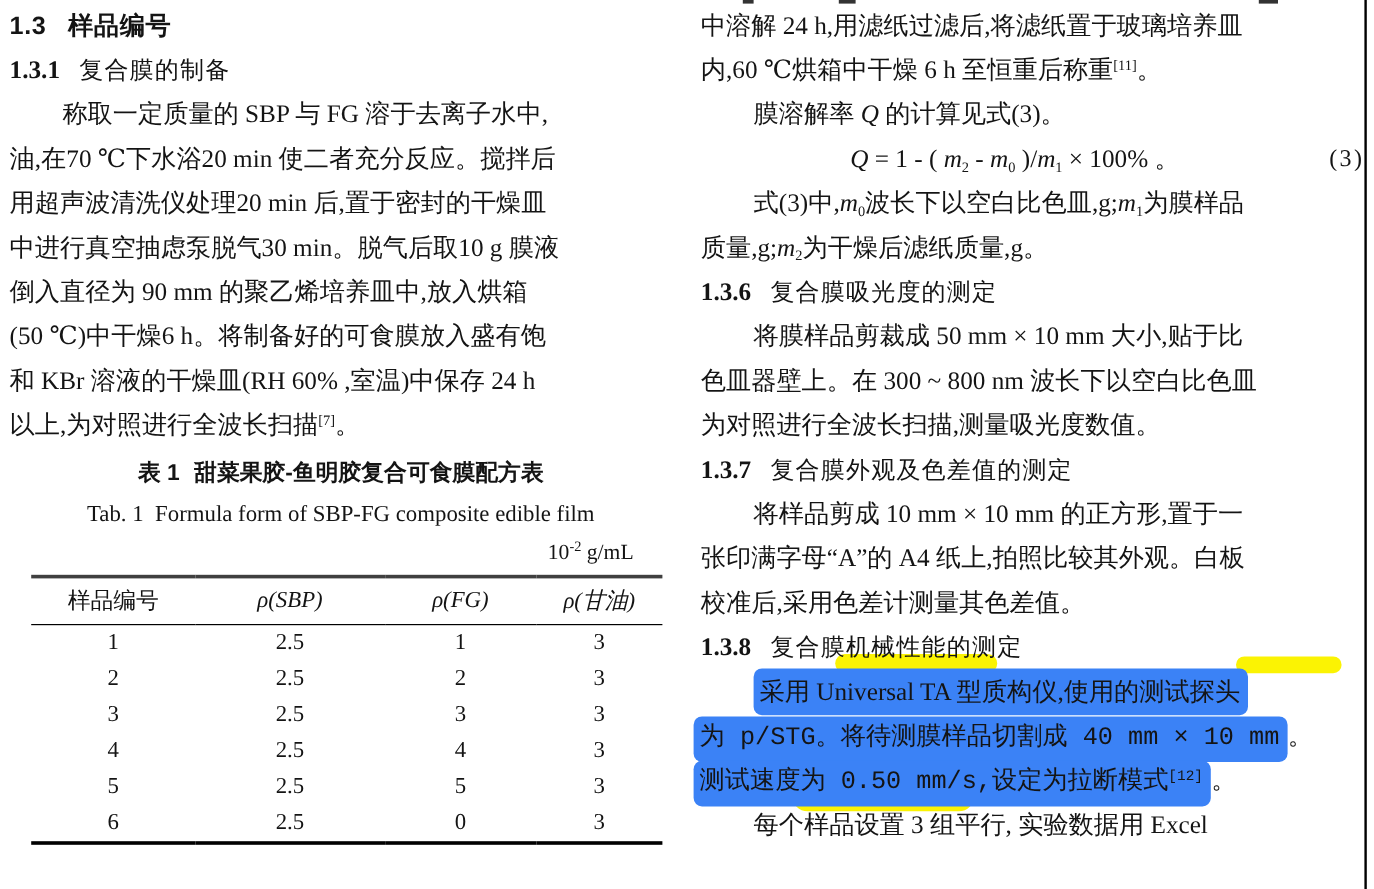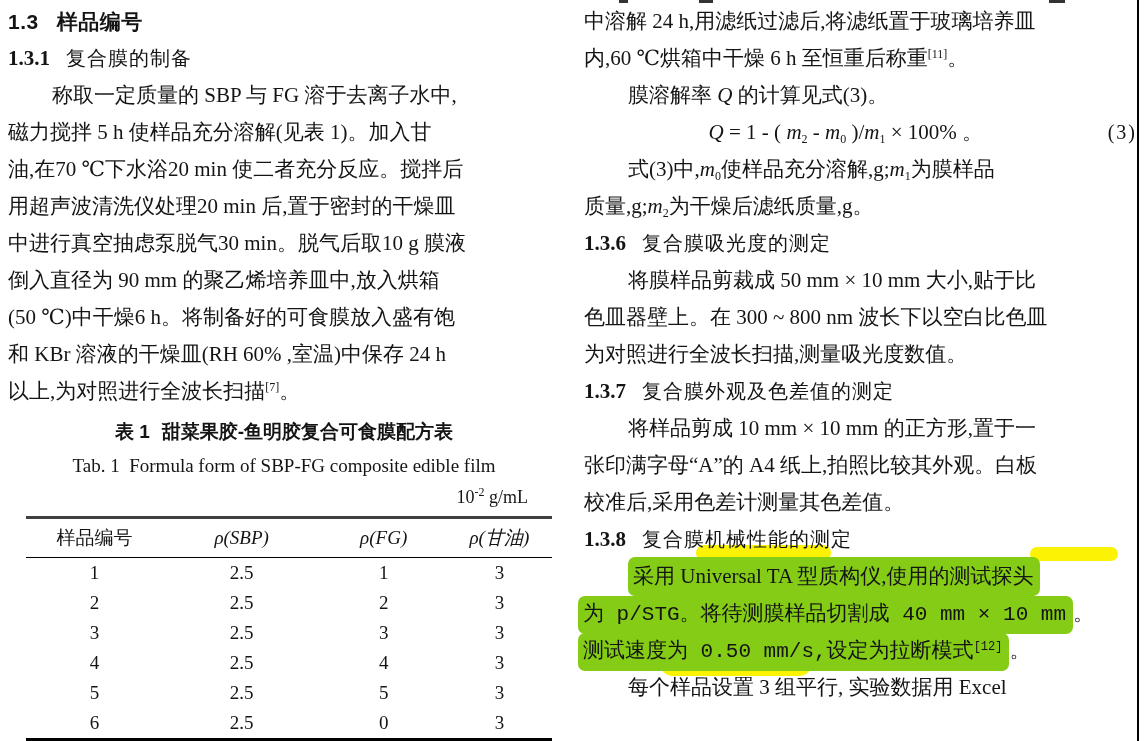--- a/index.html
+++ b/index.html
@@ -34,21 +34,21 @@
   .tbl-caption-cn .lbl{margin-right:12px;}
   .tbl-caption-en{height:33px;line-height:33px;text-align:center;font-size:19px;white-space:pre;}
   .tbl-unit{height:30px;line-height:30px;text-align:right;padding-right:32px;font-size:18px;}
 
   table.data{width:526px;margin-left:18px;margin-top:4px;border-collapse:collapse;
     border-top:3px solid #404040;border-bottom:3px solid #000;}
   table.data thead th{font-weight:normal;font-size:19px;height:36px;border-bottom:1.5px solid #000;text-align:center;}
   table.data tbody td{font-size:19px;height:28px;text-align:center;}
   .gi{font-style:italic;}
 
-  .hl{background:#84cc16;border-radius:7px;padding:7px 7px 8px 5px;}
+  .hl{background:#3b82f6;border-radius:7px;padding:7px 7px 8px 5px;}
   .hl-edge{margin-left:-6px;font-family:Liberation Mono, monospace;}
   .blob{position:absolute;background:#fbf303;z-index:0;}
   .blob-a{left:112px;top:545px;width:135px;height:16px;border-radius:9px;}
   .blob-b{left:446px;top:547px;width:88px;height:14px;border-radius:8px;}
   .blob-c{left:76px;top:650px;width:152px;height:26px;border-radius:13px;}
 
   .page-edge{position:absolute;left:1137px;top:0;width:2px;height:741px;background:#000;}
   .art{position:absolute;top:0;height:3px;background:#333;}
   .art1{left:619px;width:9px;}
   .art2{left:699px;width:14px;}
@@ -61,21 +61,20 @@
 
   <div class="ln h-major">
     <span class="num">1.3</span><span>样品编号</span>
   </div>
 
   <div class="ln h-sub">
     <span class="num">1.3.1</span><span class="ttl">复合膜的制备</span>
   </div>
 
   <div class="ln ind">称取一定质量的 SBP 与 FG 溶于去离子水中,</div>
-  <div class="ln">磁力搅拌 5 h 使样品充分溶解(见表 1)。加入甘</div>
   <div class="ln">油,在70 ℃下水浴20 min 使二者充分反应。搅拌后</div>
   <div class="ln">用超声波清洗仪处理20 min 后,置于密封的干燥皿</div>
   <div class="ln">中进行真空抽虑泵脱气30 min。脱气后取10 g 膜液</div>
   <div class="ln">倒入直径为 90 mm 的聚乙烯培养皿中,放入烘箱</div>
   <div class="ln">(50 ℃)中干燥6 h。将制备好的可食膜放入盛有饱</div>
   <div class="ln">和 KBr 溶液的干燥皿(RH 60% ,室温)中保存 24 h</div>
   <div class="ln">
     <span>以上,为对照进行全波长扫描</span><sup class="ref">[7]</sup><span>。</span>
   </div>
 
@@ -158,21 +157,21 @@
   <div class="ln ind">
     <span>膜溶解率 </span><span class="var">Q</span><span> 的计算见式(3)。</span>
   </div>
 
   <div class="ln eq-line">
     <span class="eq-body"><span class="var">Q</span><span> = 1 - ( </span><span class="var">m</span><sub class="sb">2</sub><span> - </span><span class="var">m</span><sub class="sb">0</sub><span> )/</span><span class="var">m</span><sub class="sb">1</sub><span> × 100% 。</span></span>
     <span class="eq-tag">(3)</span>
   </div>
 
   <div class="ln ind">
-    <span>式(3)中,</span><span class="var">m</span><sub class="sb">0</sub><span>使样品充分溶解,g;</span><span class="var">m</span><sub class="sb">1</sub><span>为膜样品</span>
+    <span>式(3)中,</span><span class="var">m</span><sub class="sb">0</sub><span>波长下以空白比色皿,g;</span><span class="var">m</span><sub class="sb">1</sub><span>为膜样品</span>
   </div>
 
   <div class="ln">
     <span>质量,g;</span><span class="var">m</span><sub class="sb">2</sub><span>为干燥后滤纸质量,g。</span>
   </div>
 
   <div class="ln h-sub">
     <span class="num">1.3.6</span><span class="ttl">复合膜吸光度的测定</span>
   </div>
   <div class="ln ind">将膜样品剪裁成 50 mm × 10 mm 大小,贴于比</div>

